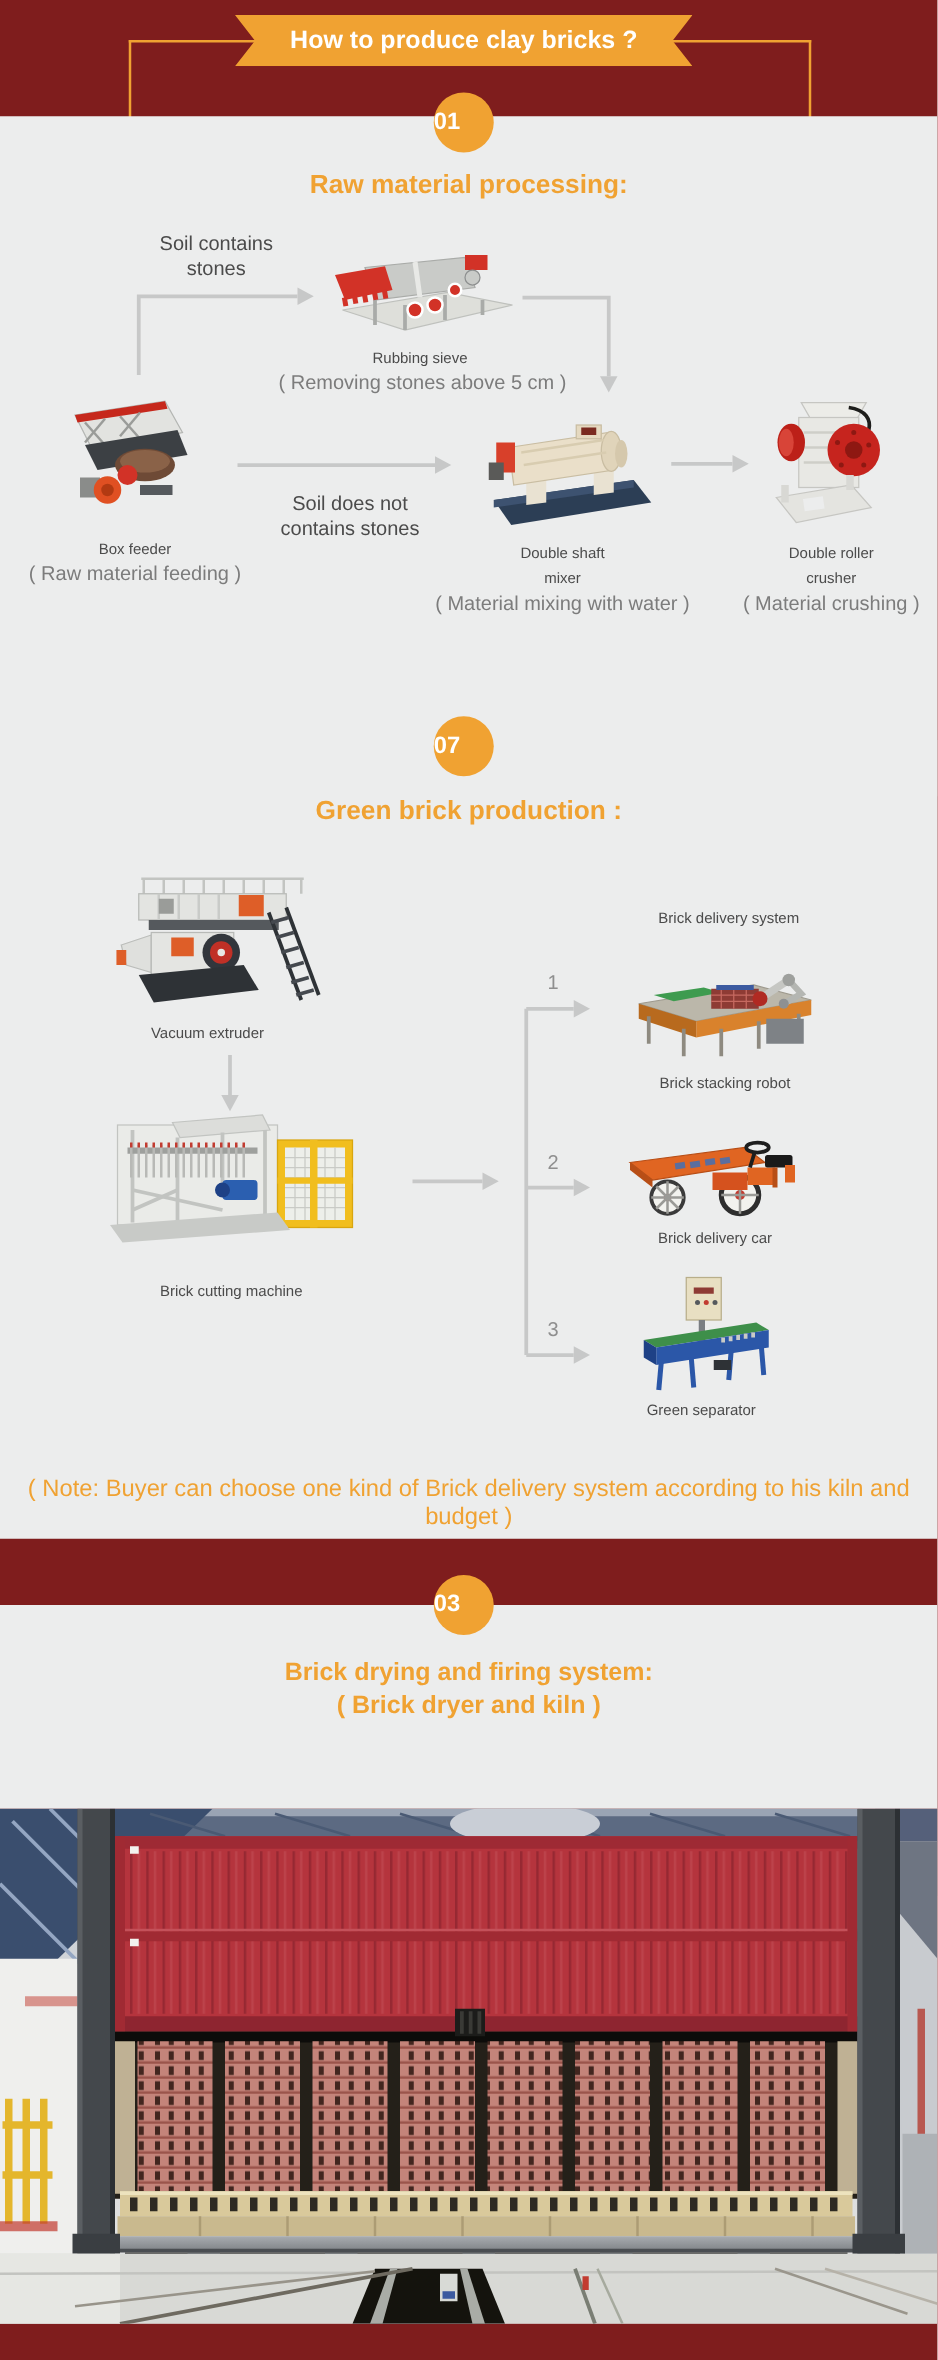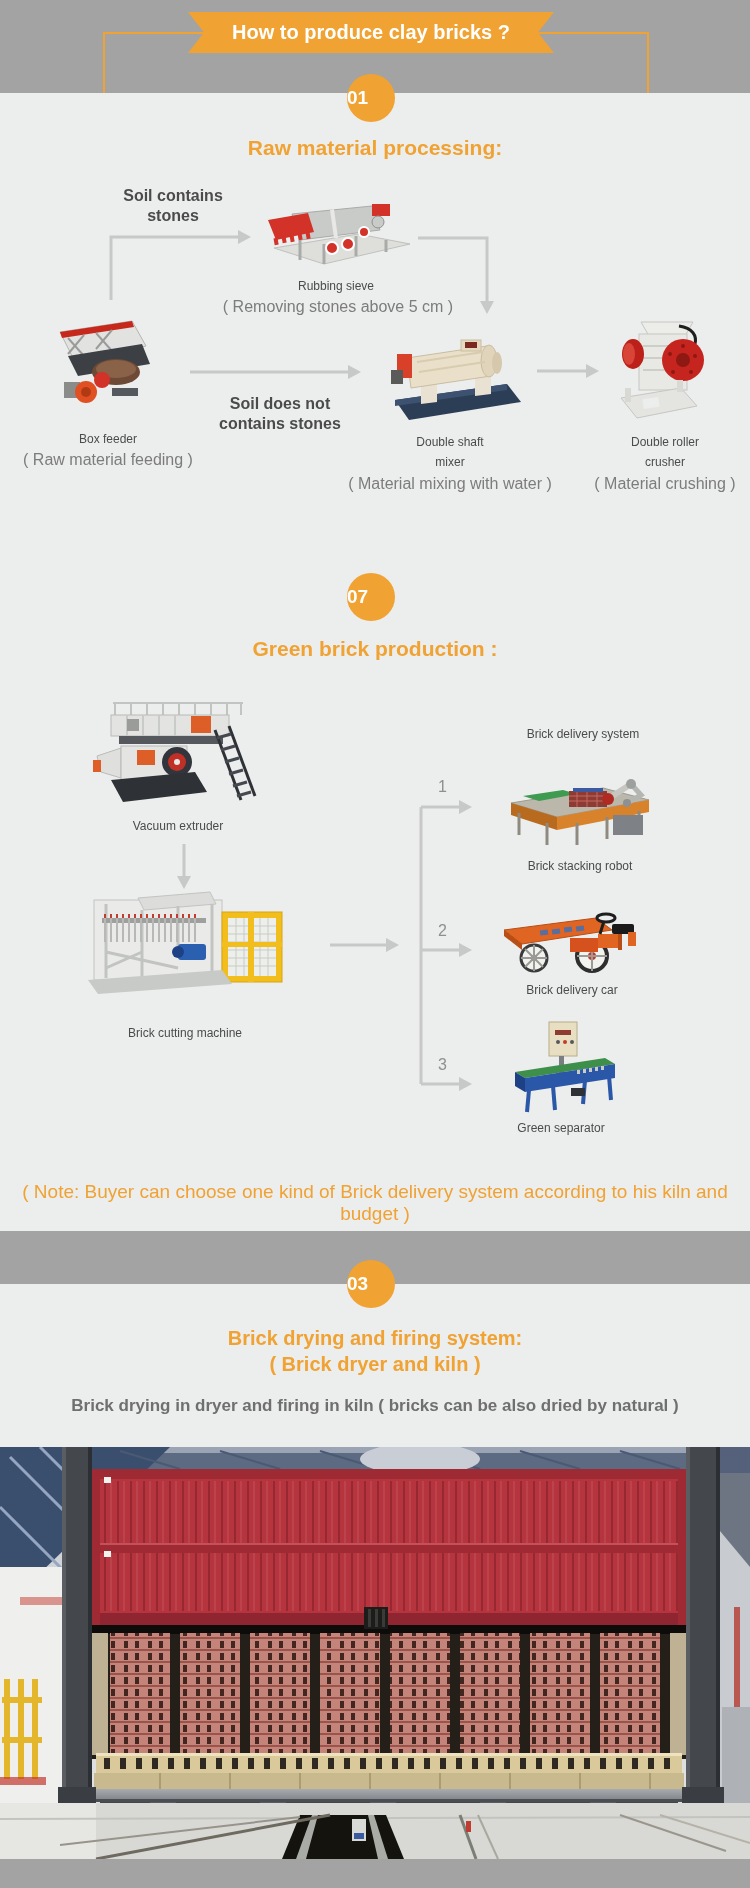--- a/index.html
+++ b/index.html
@@ -4,31 +4,31 @@
 <style>
   :root{
     --accent:#F0A232;
     --sectionBg:#ECEDED;
     --label:#4B4B4B;
     --sublabel:#7C7C7C;
     --arrow:#C7C8C8;
   }
   html,body{margin:0;padding:0;background:#fff;}
   body{font-family:"Liberation Sans",sans-serif;}
-  #page{position:relative;width:750px;height:1888px;background:#a3a3a3;overflow:hidden;}
+  #page{position:relative;width:750px;height:1888px;background:#7f1d1d;overflow:hidden;}
   .gray{position:absolute;left:0;width:750px;background:var(--sectionBg);}
   #sec1{top:93px;height:544px;}
   #sec2{top:592px;height:639px;}
   #sec3{top:1284px;height:163px;}
   .abs{position:absolute;}
   .ctr{transform:translateX(-50%);text-align:center;white-space:nowrap;}
   .heading{position:absolute;left:0;width:100%;text-align:center;font-weight:bold;font-size:21px;color:var(--accent);}
   .lbl{position:absolute;font-weight:normal;font-size:12px;color:var(--label);}
   .sub{position:absolute;font-weight:normal;font-size:16px;color:var(--sublabel);}
-  .flow{position:absolute;font-weight:bold;font-size:16px;line-height:20px;color:var(--label);}
+  .flow{position:absolute;font-weight:normal;font-size:16px;line-height:20px;color:var(--label);}
   .num{position:absolute;font-size:16px;color:#8F8F8F;}
   .note{position:absolute;left:0;width:100%;text-align:center;font-weight:normal;font-size:19px;color:var(--accent);}
   .badge{position:absolute;left:347px;width:48px;height:48px;border-radius:50%;
          background:var(--accent);color:#fff;font-weight:bold;font-size:19px;
          line-height:48px;text-align:left;z-index:3;}
   #outline{position:absolute;left:103px;top:32px;width:542px;height:61px;
            border-top:2px solid var(--accent);border-left:2px solid var(--accent);
            border-right:2px solid var(--accent);}
   #ribbon{position:absolute;left:188px;top:12px;width:366px;height:41px;background:var(--accent);
           clip-path:polygon(0 0,100% 0,calc(100% - 16px) 50%,100% 100%,0 100%,16px 50%);
@@ -232,21 +232,21 @@
       </g>
       <g stroke="#45494F" stroke-width="3">
         <line x1="124" y1="38" x2="138" y2="34"></line>
           <line x1="128" y1="50" x2="142" y2="46"></line>
         <line x1="132" y1="62" x2="146" y2="58"></line>
           <line x1="136" y1="74" x2="150" y2="70"></line>
         <line x1="140" y1="86" x2="154" y2="82"></line>
           <line x1="144" y1="96" x2="158" y2="92"></line>
       </g>
     </svg>
-    <div class="lbl ctr" style="left:178px;top:227px">Vacuum extruder</div>
+    <div class="lbl ctr" style="left:166px;top:227px">Vacuum extruder</div>
 
     <svg class="mach" style="left:82px;top:298px" width="208" height="113" viewBox="0 0 208 113">
       <rect x="12" y="10" width="128" height="80" fill="#EAEBE8" stroke="#C2C4C1"></rect>
       <polygon points="56,8 128,2 134,14 62,20" fill="#DCDDDA" stroke="#C2C4C1"></polygon>
       <g stroke="#C2C4C1" stroke-width="3" fill="none">
         <line x1="24" y1="14" x2="24" y2="88"></line>
           <line x1="130" y1="14" x2="130" y2="88"></line>
         <line x1="60" y1="20" x2="60" y2="88"></line>
           <line x1="96" y1="16" x2="96" y2="60"></line>
         <line x1="24" y1="62" x2="96" y2="78"></line>
@@ -395,21 +395,20 @@
       <rect x="58" y="68" width="14" height="8" fill="#2E3236"></rect>
     </svg>
     <div class="lbl ctr" style="left:561px;top:529px">Green separator</div>
 
     <div class="note" style="top:589px">( Note: Buyer can choose one kind of Brick delivery system according to his kiln and budget )</div>
   </div>
 
   <div id="sec3" class="gray">
     <div class="heading" style="top:69px;font-size:20px">( Brick dryer and kiln )</div>
     <div class="heading" style="top:43px;font-size:20px">Brick drying and firing system:</div>
-    <div class="abs" style="left:0;top:112px;width:100%;text-align:center;font-weight:bold;font-size:17px;color:#6F6F6F">Brick drying in dryer and firing in kiln ( bricks can be also dried by natural )</div>
   </div>
 
   <svg id="photo" width="750" height="412" viewBox="0 0 750 412">
     <defs>
       <pattern id="bricks" width="24" height="12" patternUnits="userSpaceOnUse">
         <rect width="24" height="12" fill="#C4847A"></rect>
         <rect y="10" width="24" height="2" fill="#9A544B"></rect>
         <rect x="4" y="2" width="4" height="7" fill="#42261F"></rect>
         <rect x="15" y="2" width="4" height="7" fill="#42261F"></rect>
       </pattern>

